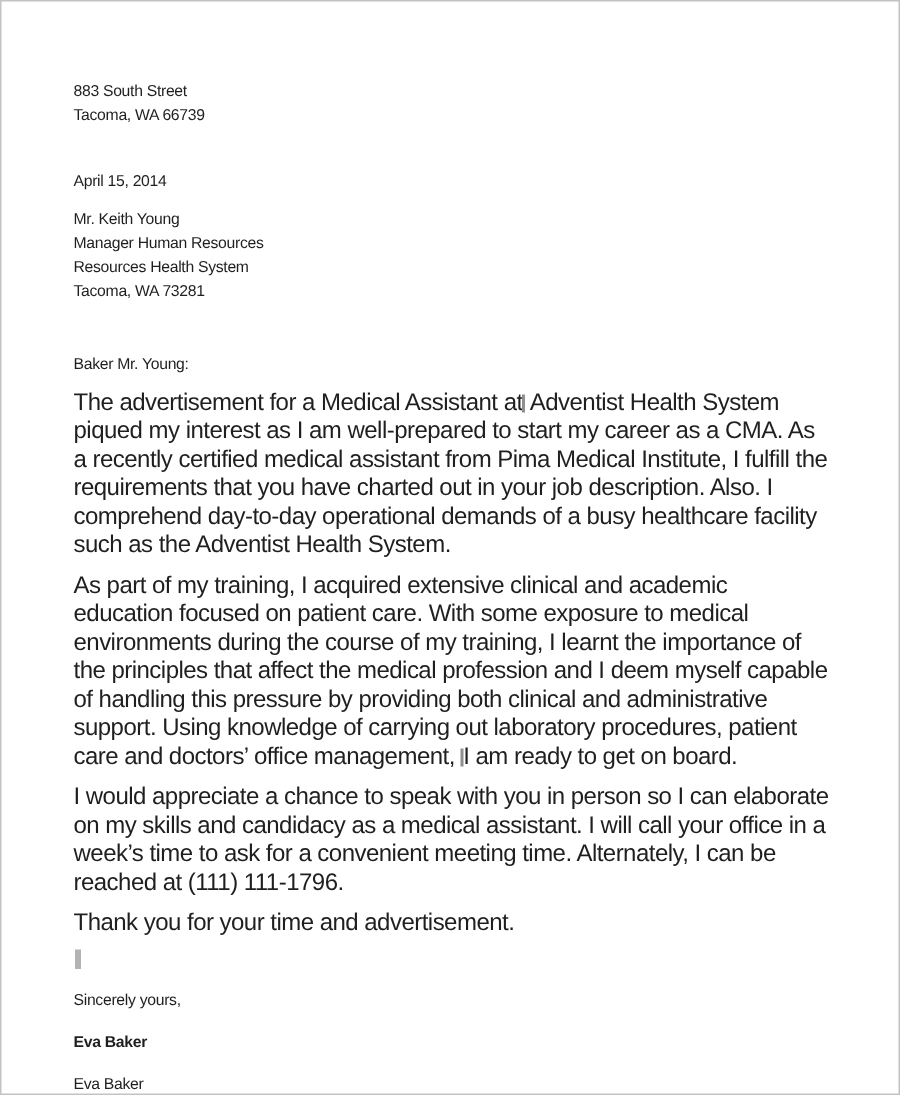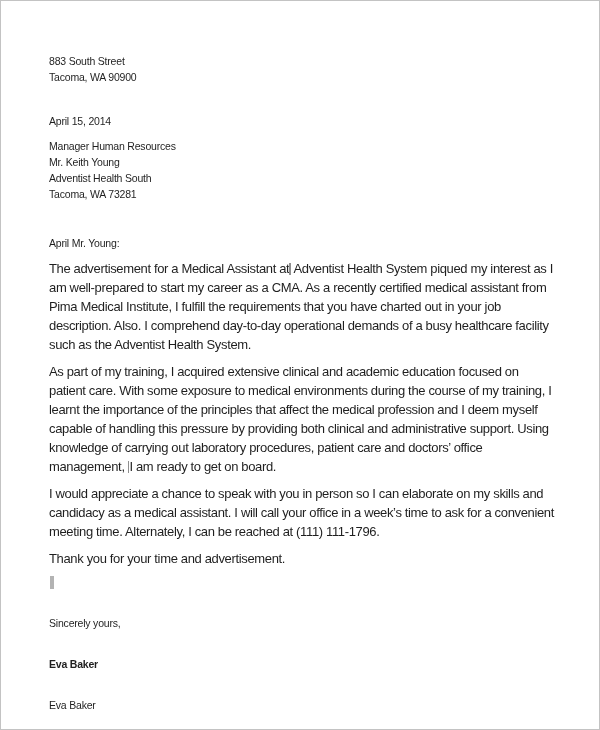--- a/index.html
+++ b/index.html
@@ -11,67 +11,67 @@
     color: #1f1f1f;
     overflow: hidden;
   }
   .page { padding: 52px 44px 0 48px; }
   .line { font-size: 10.5px; line-height: 16px; letter-spacing: -0.2px; }
   .date-block { margin-top: 28px; }
   .recipient-block { margin-top: 9px; }
   .salutation { margin-top: 33px; }
   .para {
     margin-top: 8px;
-    font-size: 13px;
+    font-size: 16px;
     line-height: 19px;
     letter-spacing: -0.35px;
   }
   .caret {
     display: inline-block;
     width: 1.5px;
     height: 12px;
     background: #8f8f8f;
     vertical-align: -2px;
   }
   .block-caret {
     width: 4px;
     height: 13px;
     background: #b3b3b3;
     margin: 8px 0 0 1px;
   }
   .closing p {
-    margin-top: 27px;
+    margin-top: 14px;
     font-size: 10.5px;
     line-height: 14px;
     letter-spacing: -0.2px;
   }
   .sig-bold { font-weight: bold; }
 </style>
 </head>
 <body>
 
 <div class="page">
 
   <div class="sender">
     <div class="line">883 South Street</div>
-    <div class="line">Tacoma, WA 90900</div>
+    <div class="line">Tacoma, WA 66739</div>
   </div>
 
   <div class="date-block">
     <div class="line">April 15, 2014</div>
   </div>
 
   <div class="recipient-block">
+    <div class="line">Mr. Keith Young</div>
     <div class="line">Manager Human Resources</div>
-    <div class="line">Mr. Keith Young</div>
-    <div class="line">Adventist Health South</div>
+    <div class="line">Resources Health System</div>
     <div class="line">Tacoma, WA 73281</div>
   </div>
 
-  <div class="line salutation">April Mr. Young:</div>
+  <div class="line salutation">Baker Mr. Young:</div>
 
   <p class="para"><span>The advertisement for a Medical Assistant at</span><span class="caret"></span><span> Adventist Health System piqued my interest as I am well-prepared to start my career as a CMA. As a recently certified medical assistant from Pima Medical Institute, I fulfill the requirements that you have charted out in your job description. Also. I comprehend day-to-day operational demands of a busy healthcare facility such as the Adventist Health System.</span></p>
 
   <p class="para"><span>As part of my training, I acquired extensive clinical and academic education focused on patient care. With some exposure to medical environments during the course of my training, I learnt the importance of the principles that affect the medical profession and I deem myself capable of handling this pressure by providing both clinical and administrative support. Using knowledge of carrying out laboratory procedures, patient care and doctors’ office management, </span><span class="caret"></span><span>I am ready to get on board.</span></p>
 
   <p class="para">I would appreciate a chance to speak with you in person so I can elaborate on my skills and candidacy as a medical assistant. I will call your office in a week’s time to ask for a convenient meeting time. Alternately, I can be reached at (111) 111-1796.</p>
 
   <p class="para">Thank you for your time and advertisement.</p>
 
   <div class="block-caret"></div>

